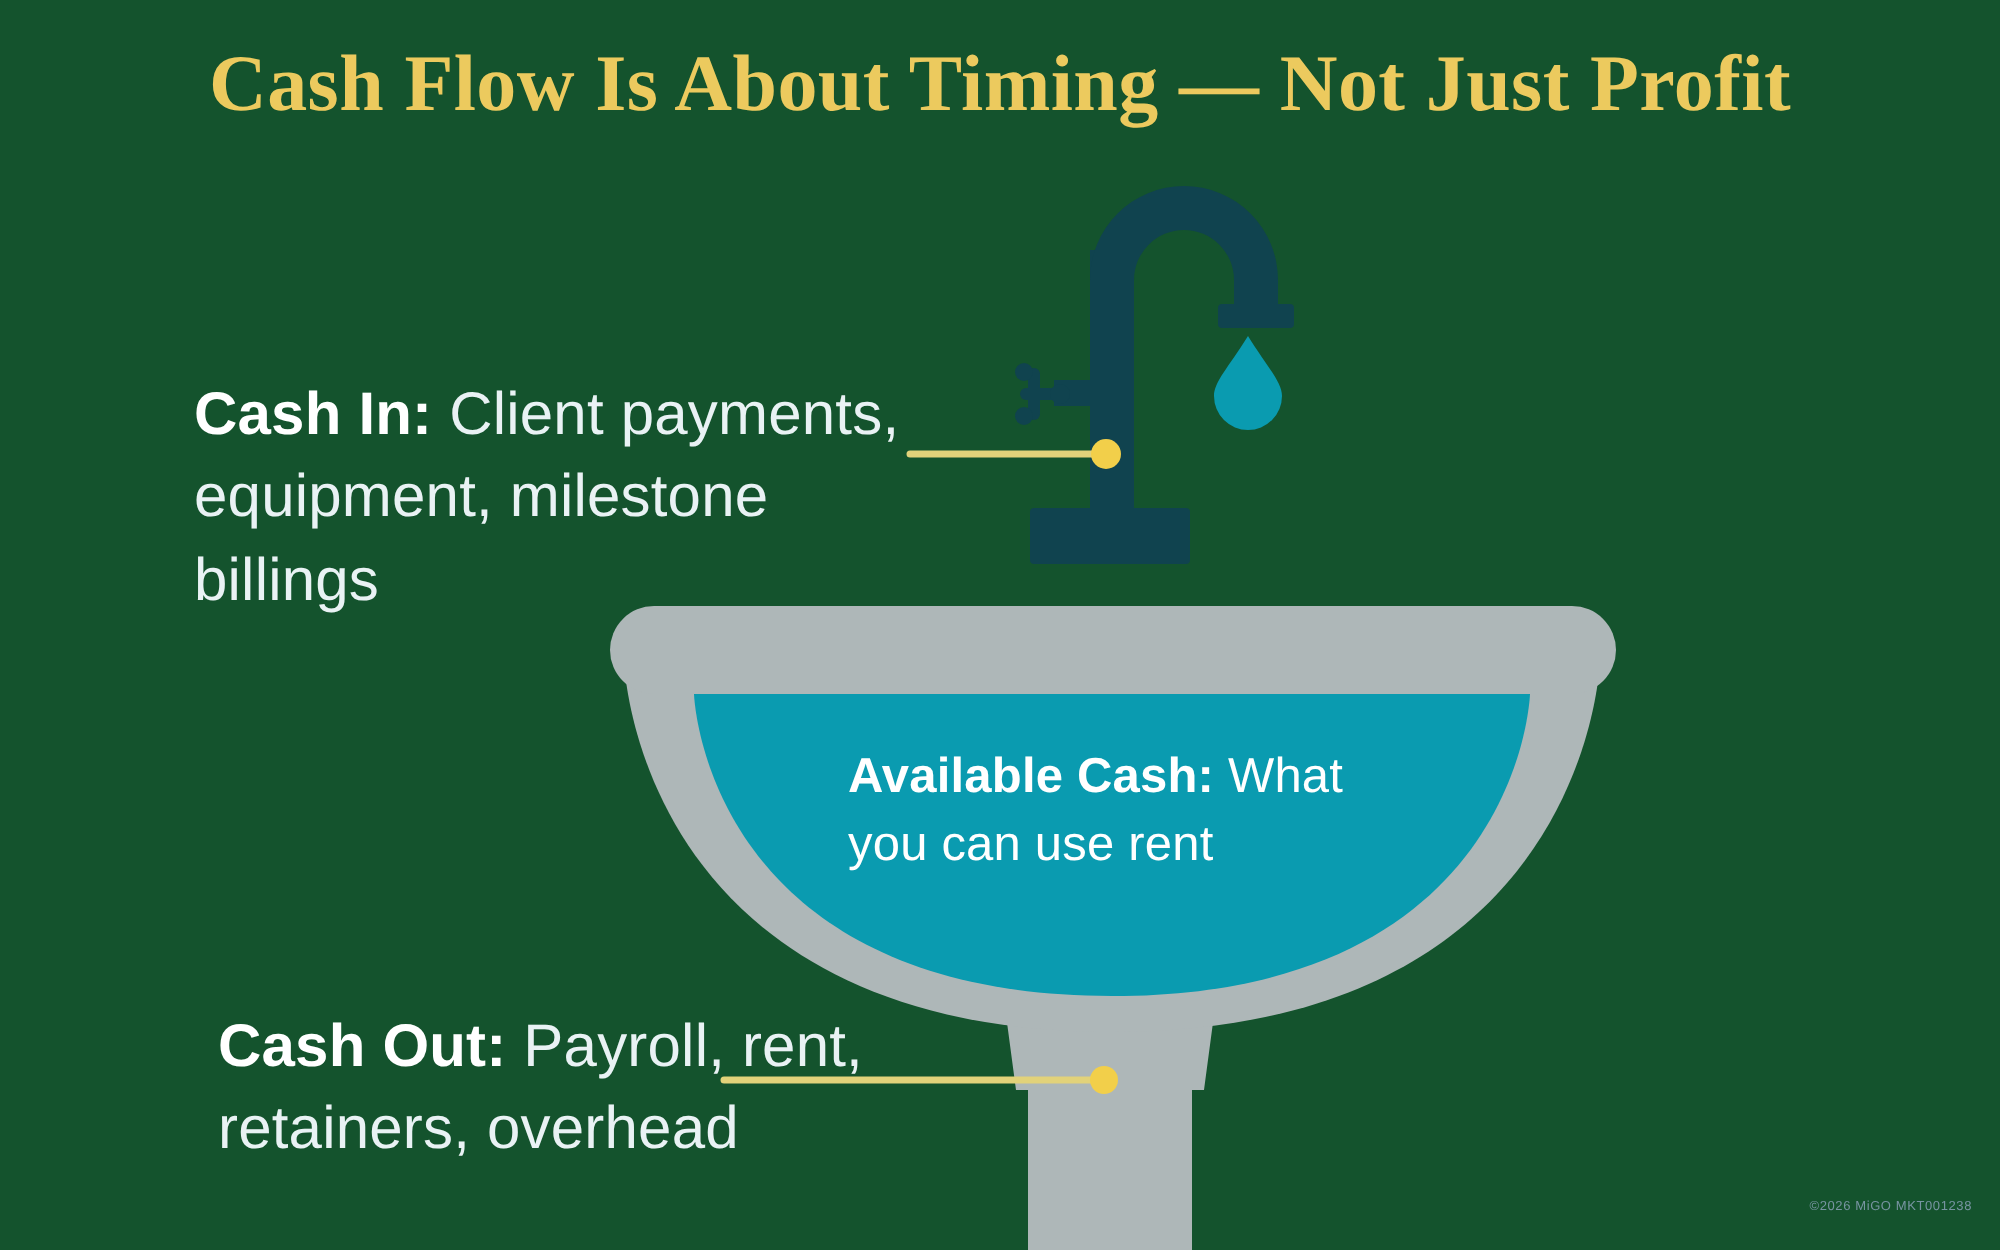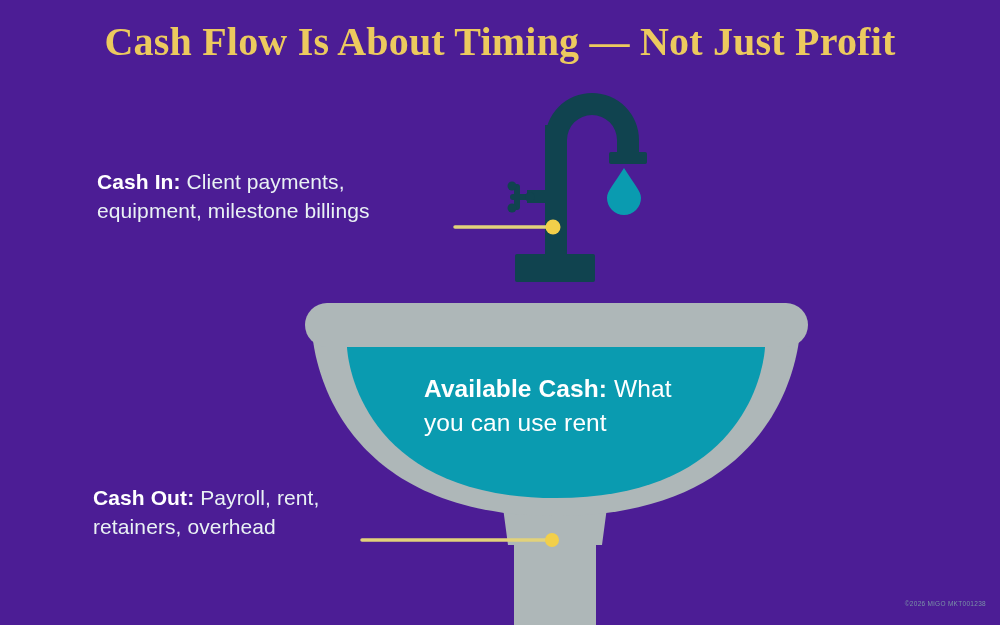--- a/index.html
+++ b/index.html
@@ -7,21 +7,21 @@
     padding: 0;
     background: #3f5a6b;
   }
   body {
     font-family: "Liberation Sans", sans-serif;
   }
   #slide {
     position: relative;
     width: 1000px;
     height: 625px;
-    background: #4c1d95;
+    background: #14532d;
     overflow: hidden;
   }
 
   
   #title {
     position: absolute;
     left: 0;
     top: 18px;
     width: 1000px;
     text-align: center;
@@ -39,35 +39,36 @@
     left: 0;
     top: 0;
     width: 1000px;
     height: 625px;
   }
 
   
   .callout {
     position: absolute;
     color: #e9f2f4;
-    font-size: 21px;
+    font-size: 30px;
     line-height: 1.38;
     letter-spacing: 0.1px;
+    margin-top: 19px;
   }
   .callout b {
     font-weight: 700;
     color: #ffffff;
   }
   #cash-in-label {
     left: 97px;
     top: 168px;
     width: 380px;
   }
   #cash-out-label {
-    left: 93px;
+    left: 109px;
     top: 484px;
     width: 380px;
   }
 
   
   #available-cash-label {
     position: absolute;
     left: 424px;
     top: 372px;
     width: 290px;

